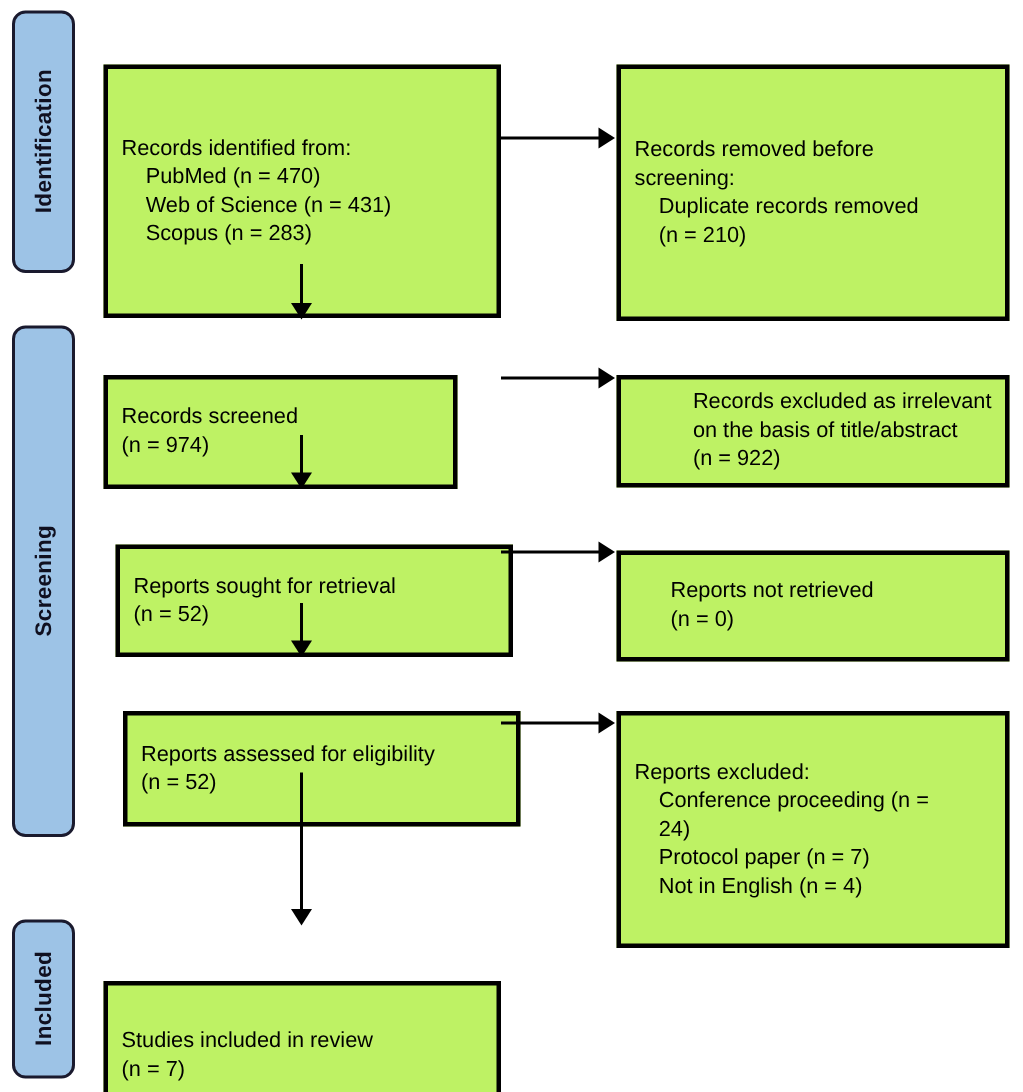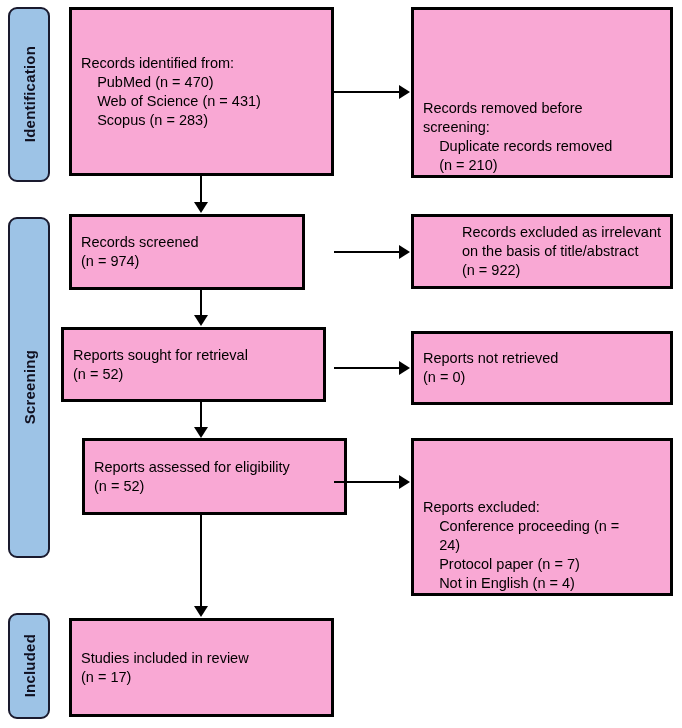--- a/index.html
+++ b/index.html
@@ -38,26 +38,27 @@
     font-size: 15px;
     font-weight: bold;
     color: #101020;
     letter-spacing: 0.2px;
     white-space: nowrap;
   }
 
   
   .box {
     position: absolute;
-    background: #f9a8d4;
+    background: #bef264;
     border: 3px solid #000000;
     box-sizing: border-box;
     display: flex;
     flex-direction: column;
     justify-content: center;
+    margin-top: 36px;
   }
   .box .box-text {
     padding: 0 9px;
     font-size: 14.5px;
     line-height: 19px;
     color: #000000;
     white-space: pre-wrap;
   }
 
   
@@ -101,21 +102,21 @@
     <span class="phase-text">Included</span>
   </div>
 
   <div class="box" style="left:69px; top:7px; width:265px; height:169px;">
     <div class="box-text">Records identified from:
     PubMed (n = 470)
     Web of Science (n = 431)
     Scopus (n = 283)</div>
   </div>
 
-  <div class="box" style="left:411px; top:7px; width:262px; height:171px;justify-content:flex-end;">
+  <div class="box" style="left:411px; top:7px; width:262px; height:171px;">
     <div class="box-text">Records removed before
 screening:
     Duplicate records removed
     (n = 210)</div>
   </div>
 
   <div class="conn conn-h" style="left:334px; top:91px; width:66px;"></div>
   <div class="arrowhead arrow-right" style="left:399px; top:85px;"></div>
 
   <div class="conn conn-v" style="left:200px; top:176px; height:28px;"></div>
@@ -131,53 +132,53 @@
 on the basis of title/abstract
 (n = 922)</div>
   </div>
 
   <div class="conn conn-h" style="left:334px; top:251px; width:66px;"></div>
   <div class="arrowhead arrow-right" style="left:399px; top:245px;"></div>
 
   <div class="conn conn-v" style="left:200px; top:290px; height:27px;"></div>
   <div class="arrowhead arrow-down" style="left:194px; top:315px;"></div>
 
-  <div class="box" style="left:61px; top:327px; width:265px; height:75px;">
+  <div class="box" style="left:77px; top:327px; width:265px; height:75px;">
     <div class="box-text">Reports sought for retrieval
 (n = 52)</div>
   </div>
 
-  <div class="box" style="left:411px; top:331px; width:262px; height:74px;">
+  <div class="box" style="left:411px; top:331px; width:262px; height:74px;padding-left:24px;">
     <div class="box-text">Reports not retrieved
 (n = 0)</div>
   </div>
 
   <div class="conn conn-h" style="left:334px; top:367px; width:66px;"></div>
   <div class="arrowhead arrow-right" style="left:399px; top:361px;"></div>
 
   <div class="conn conn-v" style="left:200px; top:402px; height:27px;"></div>
   <div class="arrowhead arrow-down" style="left:194px; top:427px;"></div>
 
   <div class="box" style="left:82px; top:438px; width:265px; height:77px;">
     <div class="box-text">Reports assessed for eligibility
 (n = 52)</div>
   </div>
 
-  <div class="box" style="left:411px; top:438px; width:262px; height:158px;justify-content:flex-end;">
+  <div class="box" style="left:411px; top:438px; width:262px; height:158px;">
     <div class="box-text">Reports excluded:
     Conference proceeding (n =
     24)
     Protocol paper (n = 7)
     Not in English (n = 4)</div>
   </div>
 
   <div class="conn conn-h" style="left:334px; top:481px; width:66px;"></div>
   <div class="arrowhead arrow-right" style="left:399px; top:475px;"></div>
 
   <div class="conn conn-v" style="left:200px; top:515px; height:93px;"></div>
   <div class="arrowhead arrow-down" style="left:194px; top:606px;"></div>
 
   <div class="box" style="left:69px; top:618px; width:265px; height:99px;">
     <div class="box-text">Studies included in review
-(n = 17)</div>
+(n = 7)</div>
   </div>
 
 </div>
 
 </body></html>

